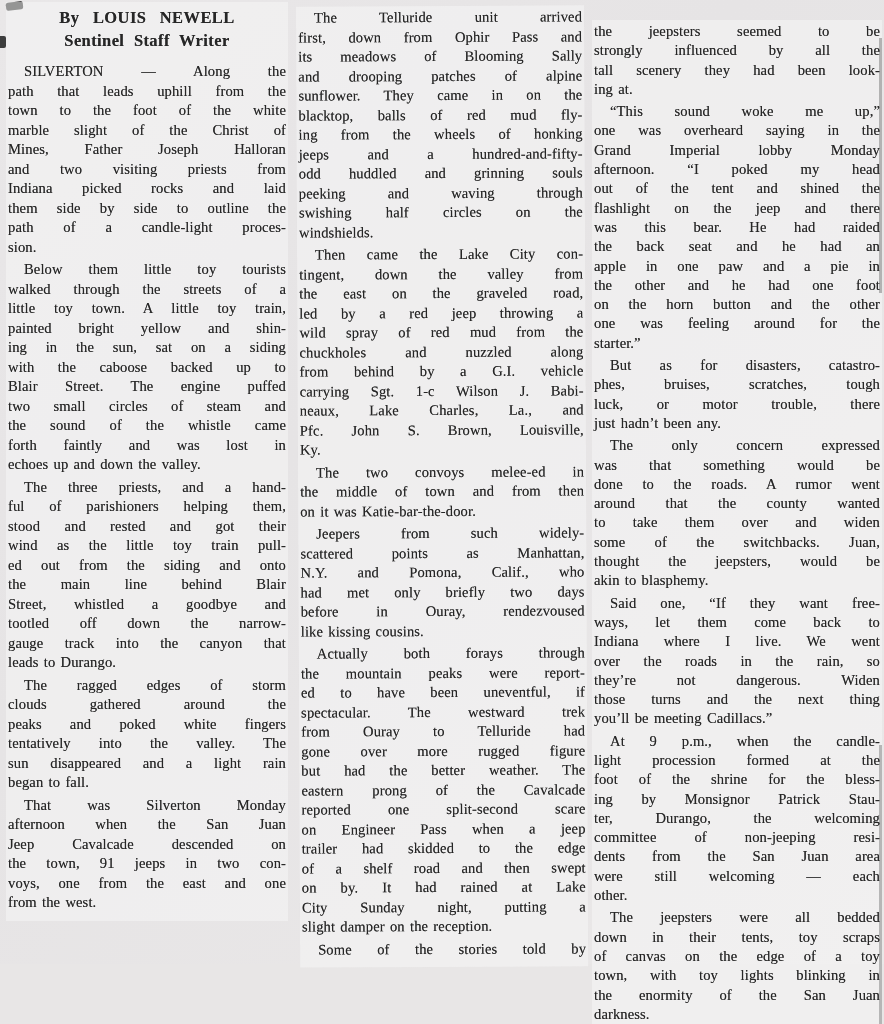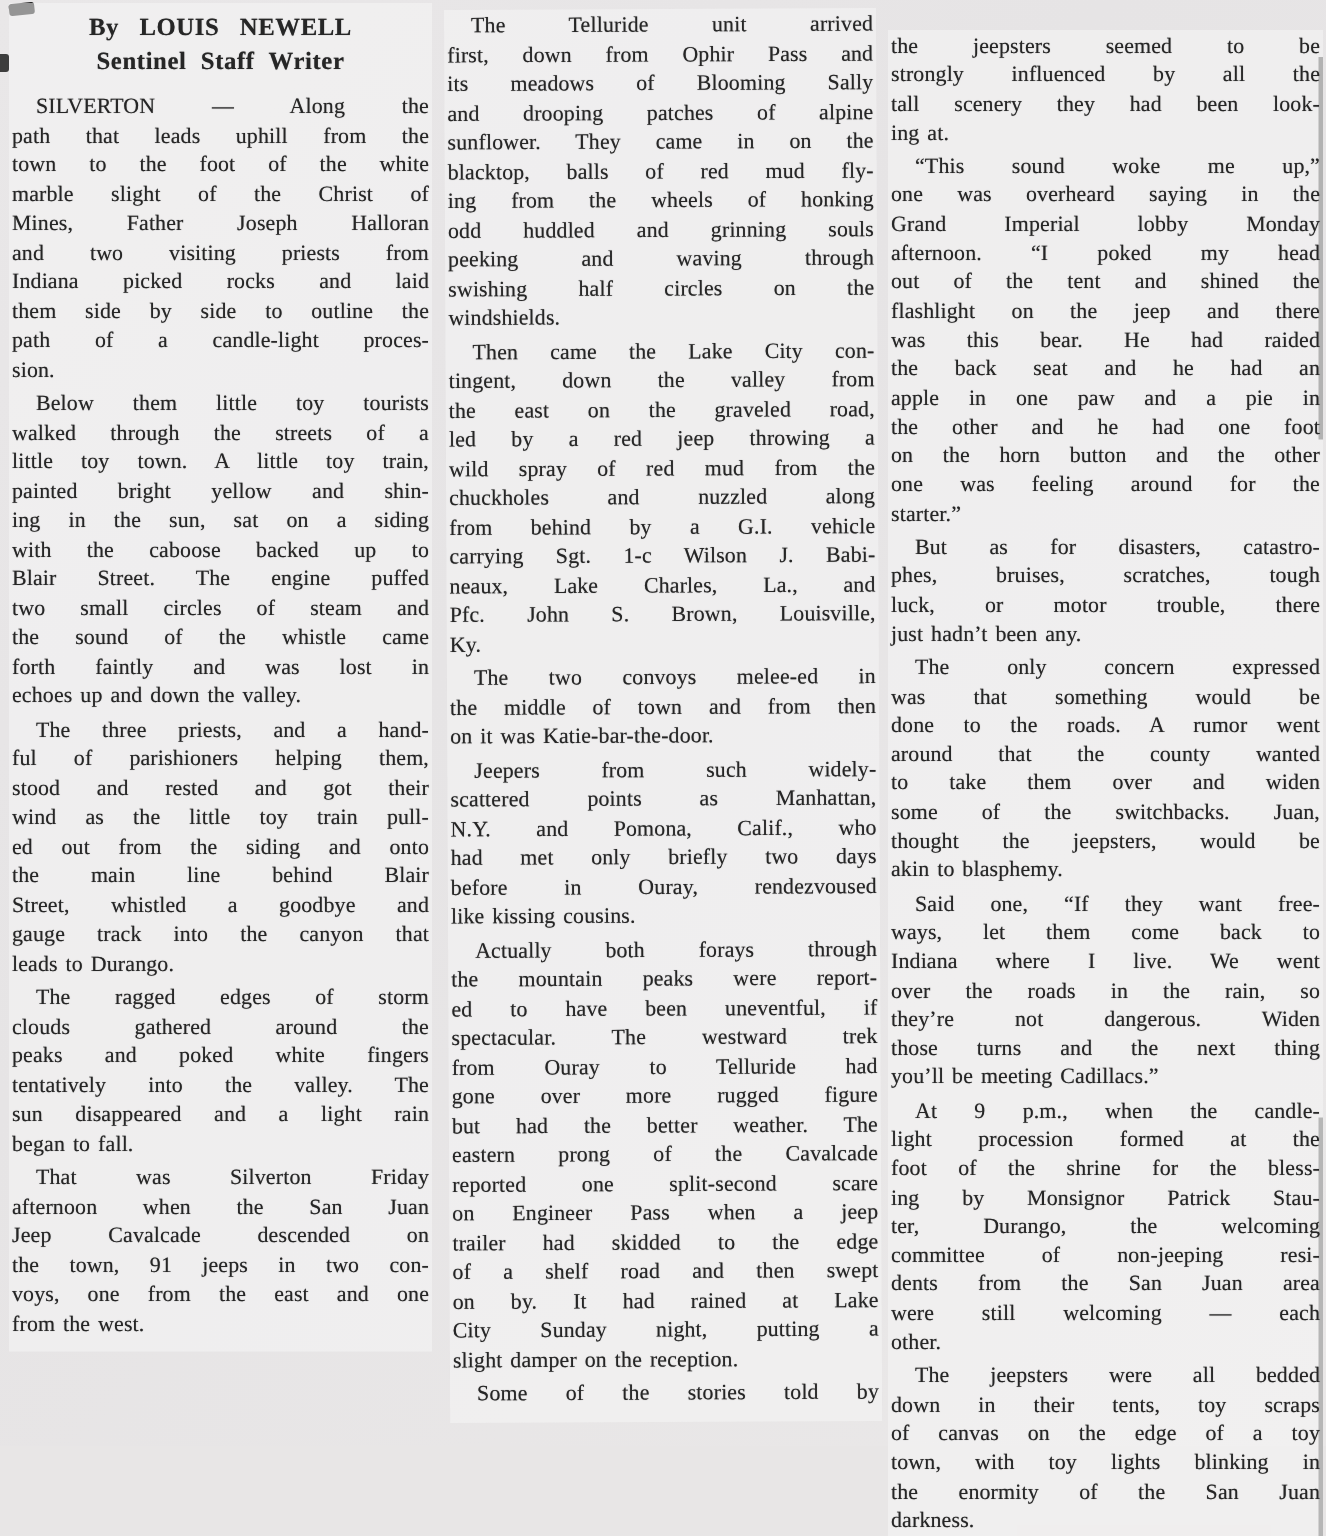--- a/index.html
+++ b/index.html
@@ -98,50 +98,52 @@
         <div class="ln last">echoes up and down the valley.</div>
       </div>
       <div class="para">
         <div class="ln first">The three priests, and a hand-</div>
         <div class="ln">ful of parishioners helping them,</div>
         <div class="ln">stood and rested and got their</div>
         <div class="ln">wind as the little toy train pull-</div>
         <div class="ln">ed out from the siding and onto</div>
         <div class="ln">the main line behind Blair</div>
         <div class="ln">Street, whistled a goodbye and</div>
+        <div class="ln">tootled off down the narrow-</div>
         <div class="ln">gauge track into the canyon that</div>
         <div class="ln last">leads to Durango.</div>
       </div>
       <div class="para">
         <div class="ln first">The ragged edges of storm</div>
         <div class="ln">clouds gathered around the</div>
         <div class="ln">peaks and poked white fingers</div>
         <div class="ln">tentatively into the valley. The</div>
         <div class="ln">sun disappeared and a light rain</div>
         <div class="ln last">began to fall.</div>
       </div>
       <div class="para">
-        <div class="ln first">That was Silverton Friday</div>
+        <div class="ln first">That was Silverton Monday</div>
         <div class="ln">afternoon when the San Juan</div>
         <div class="ln">Jeep Cavalcade descended on</div>
         <div class="ln">the town, 91 jeeps in two con-</div>
         <div class="ln">voys, one from the east and one</div>
         <div class="ln last">from the west.</div>
       </div>
     </div>
 
   <div class="col col-1">
       <div class="para">
         <div class="ln first">The Telluride unit arrived</div>
         <div class="ln">first, down from Ophir Pass and</div>
         <div class="ln">its meadows of Blooming Sally</div>
         <div class="ln">and drooping patches of alpine</div>
         <div class="ln">sunflower. They came in on the</div>
         <div class="ln">blacktop, balls of red mud fly-</div>
         <div class="ln">ing from the wheels of honking</div>
+        <div class="ln">jeeps and a hundred-and-fifty-</div>
         <div class="ln">odd huddled and grinning souls</div>
         <div class="ln">peeking and waving through</div>
         <div class="ln">swishing half circles on the</div>
         <div class="ln last">windshields.</div>
       </div>
       <div class="para">
         <div class="ln first">Then came the Lake City con-</div>
         <div class="ln">tingent, down the valley from</div>
         <div class="ln">the east on the graveled road,</div>
         <div class="ln">led by a red jeep throwing a</div>

